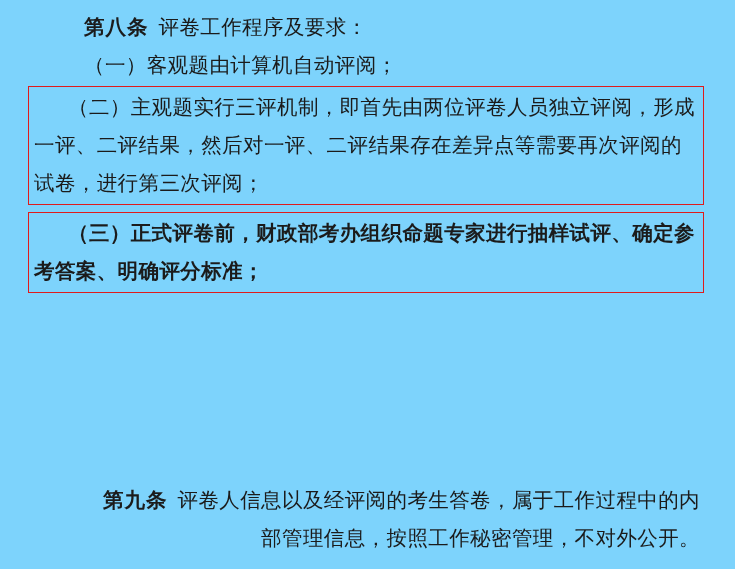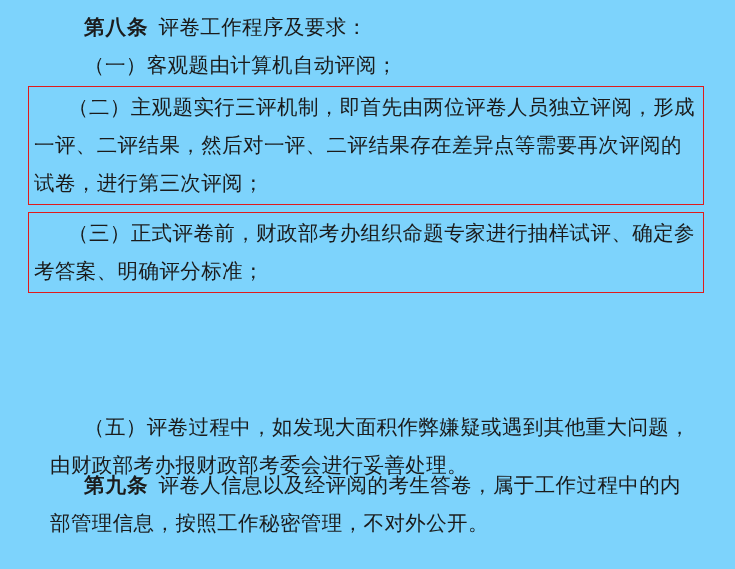--- a/index.html
+++ b/index.html
@@ -63,24 +63,24 @@
     height: 81px;
   }
   .blk {
     position: absolute;
     left: 50px;
     width: 650px;
   }
   #p1 { top: 8px; }
   #p2 { top: 46px; }
   #p3 { left: 34px; top: 88px; width: 664px; font-family: Liberation Serif, serif; }
-  #p4 { left: 34px; top: 214px; width: 664px; }
+  #p4 { left: 34px; top: 214px; width: 664px; font-weight: bold; }
   #p5 { top: 294px; }
   #p6 { top: 408px; }
-  #p7 { top: 466px; }
+  #p7 { top: 481px; text-align: right; }
 </style>
 </head>
 <body>
 
 <div class="page">
 
   <div class="boxed box-a"></div>
   <div class="boxed box-b"></div>
 
   <div class="para blk" id="p1">
@@ -93,21 +93,18 @@
 
   <div class="para blk" id="p3">
     <span class="indent"></span><span>（二）主观题实行三评机制，即首先由两位评卷人员独立评阅，形成一评、二评结果，然后对一评、二评结果存在差异点等需要再次评阅的试卷，进行第三次评阅；</span>
   </div>
 
   <div class="para blk" id="p4">
     <span class="indent"></span><span>（三）正式评卷前，财政部考办组织命题专家进行抽样试评、确定参考答案、明确评分标准；</span>
   </div>
 
 
-  <div class="para blk" id="p6">
-    <span class="indent"></span><span>（五）评卷过程中，如发现大面积作弊嫌疑或遇到其他重大问题，由财政部考办报财政部考委会进行妥善处理。</span>
-  </div>
 
   <div class="para blk" id="p7">
     <span class="indent"></span><span class="heading-label">第九条</span><span class="heading-gap"></span><span>评卷人信息以及经评阅的考生答卷，属于工作过程中的内部管理信息，按照工作秘密管理，不对外公开。</span>
   </div>
 
 </div>
 
 </body></html>

